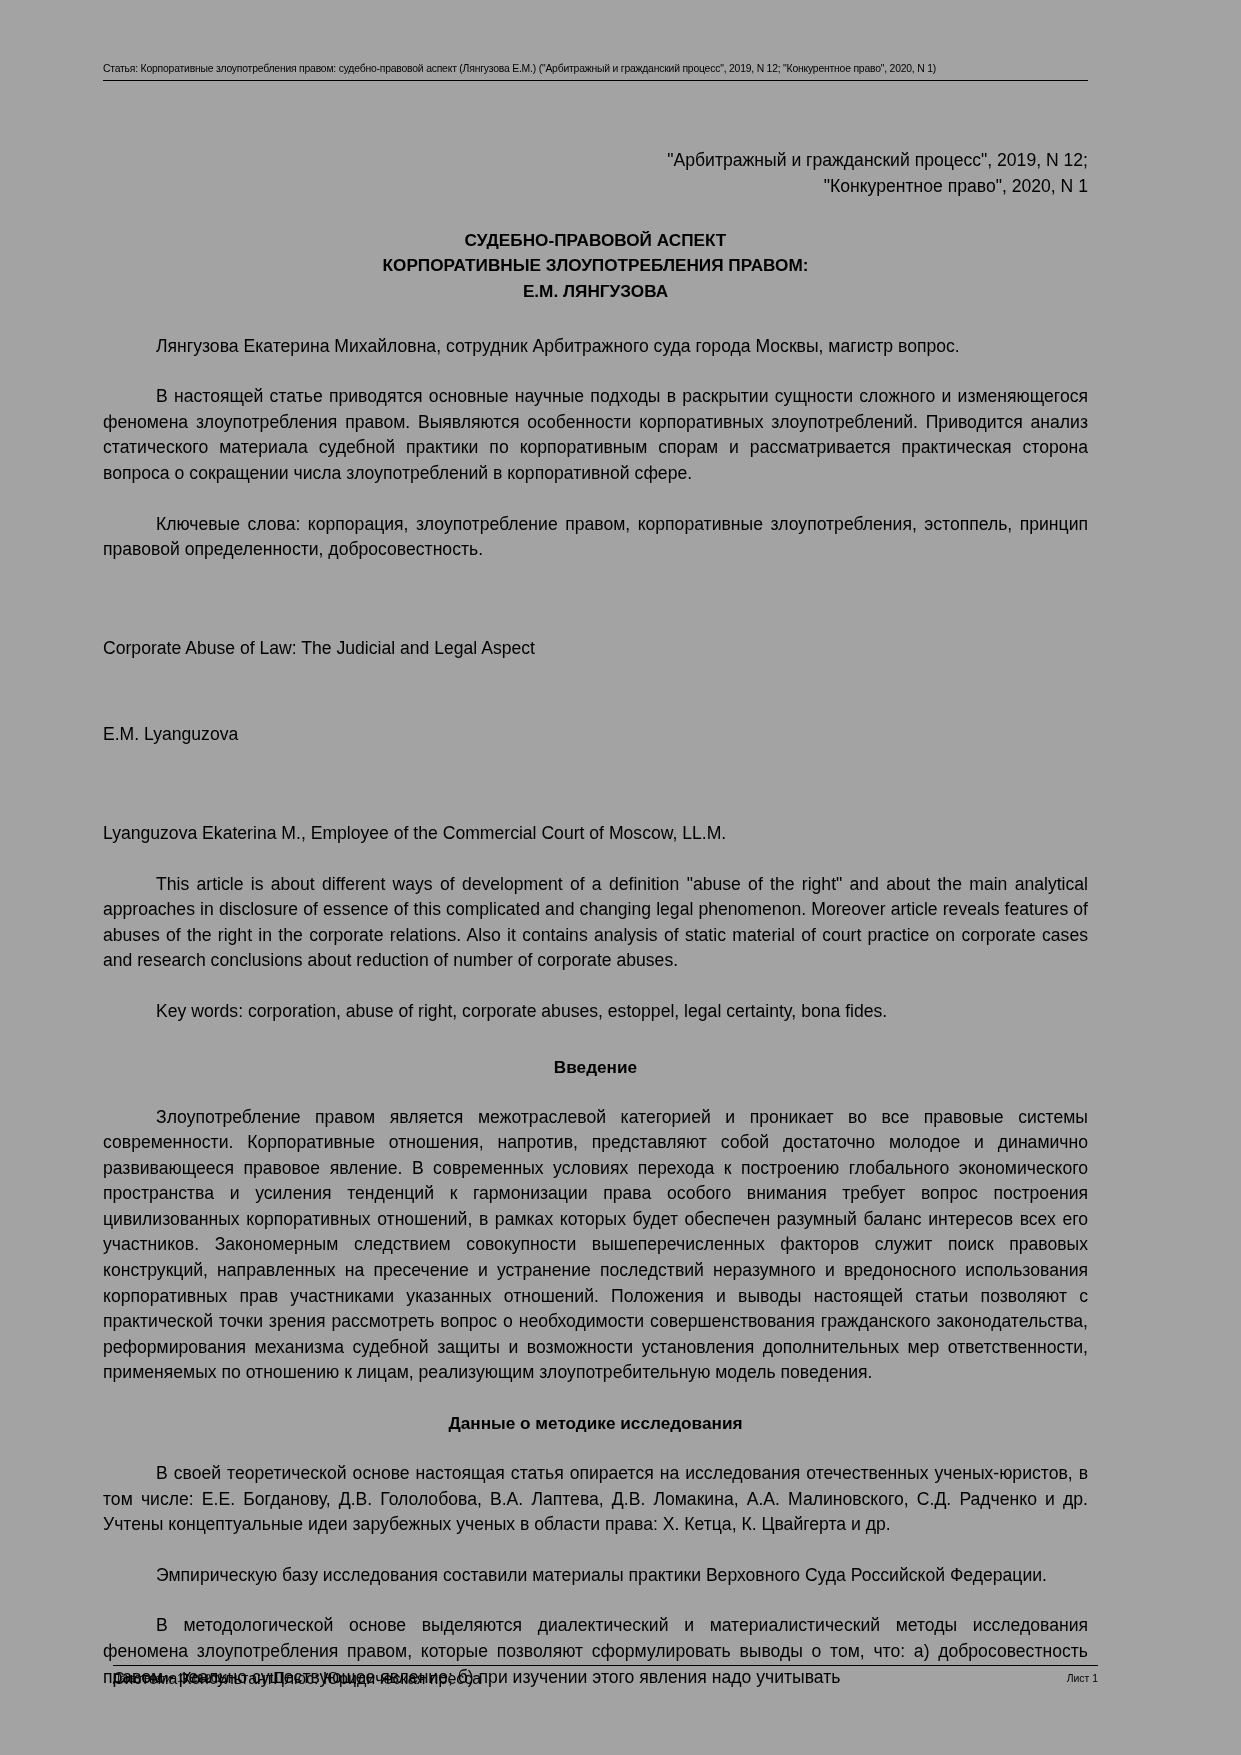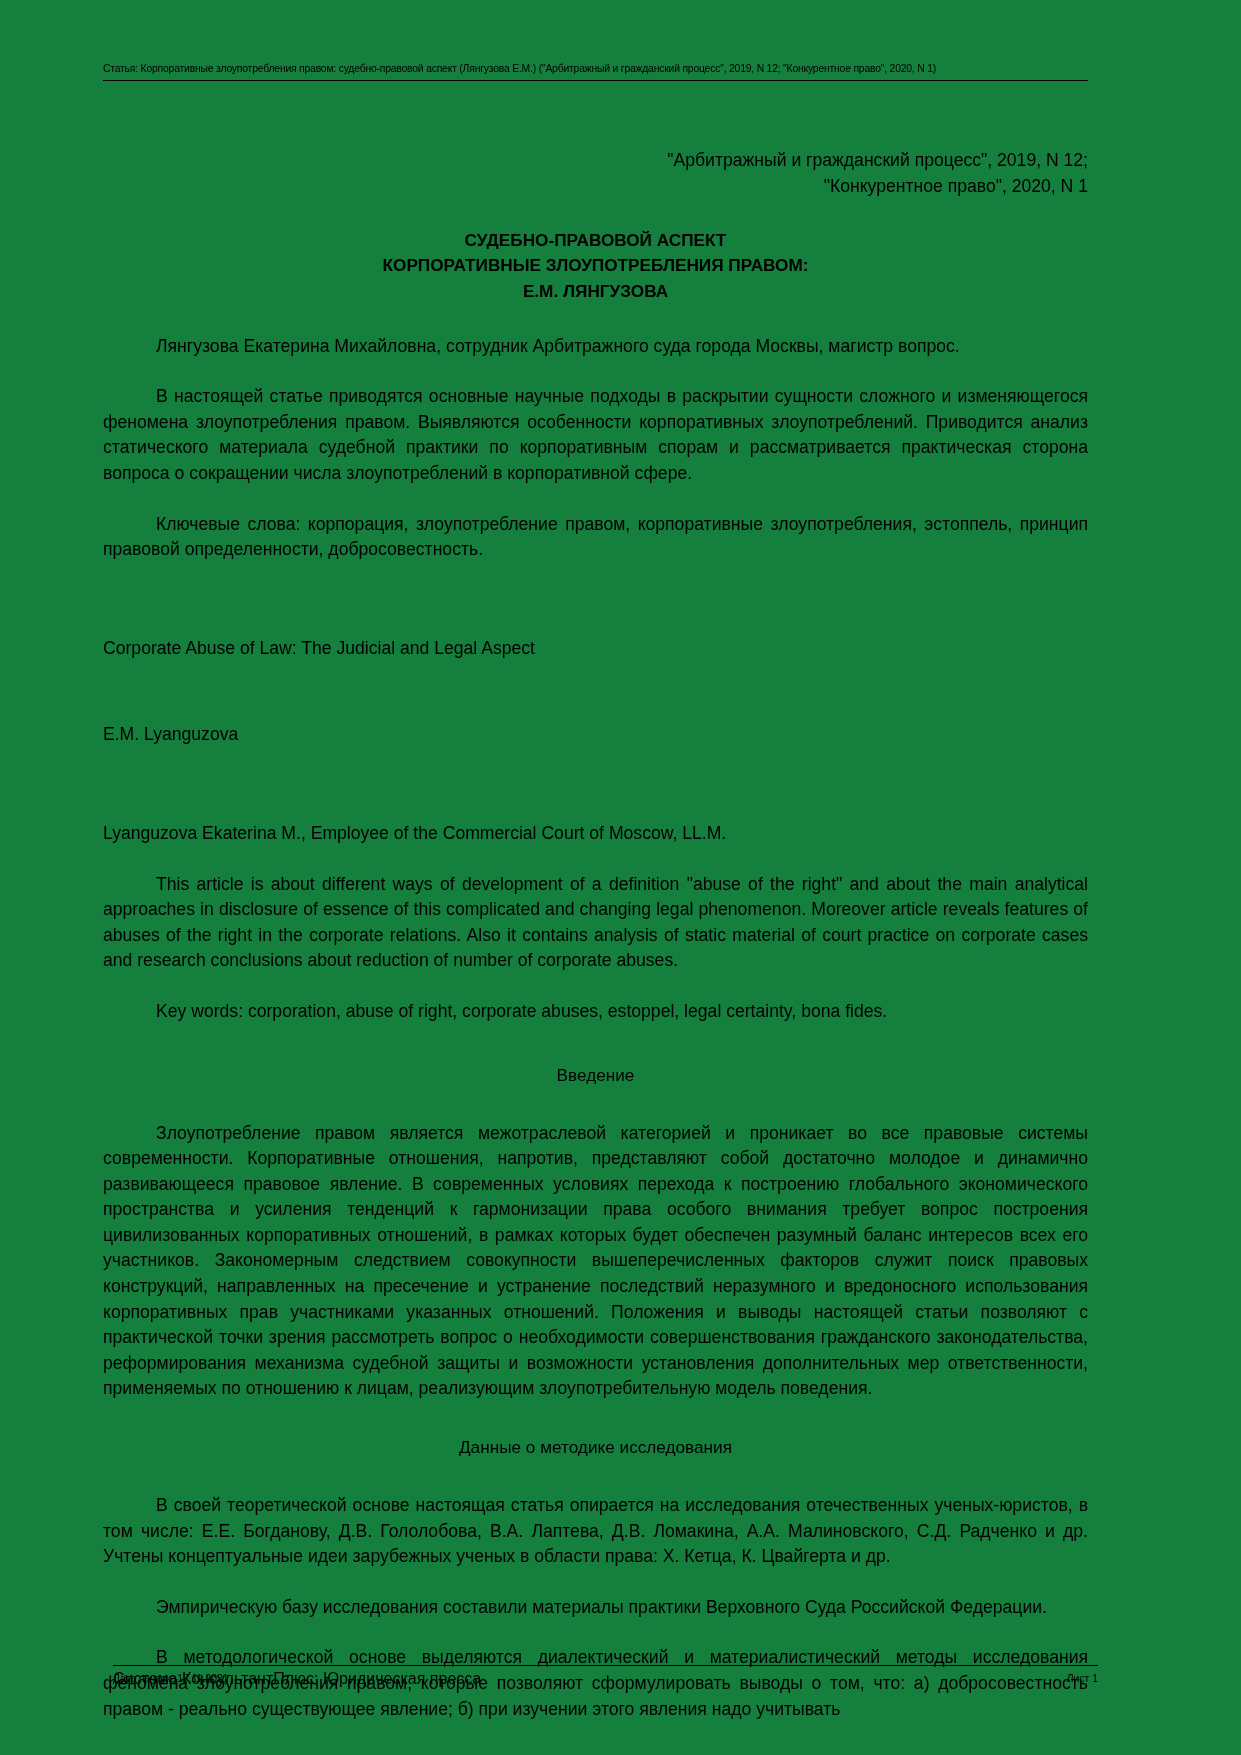--- a/index.html
+++ b/index.html
@@ -8,21 +8,21 @@
     background: #ffffff;
   }
   body {
     font-family: "Liberation Sans", sans-serif;
     color: #000000;
   }
   .page {
     width: 1241px;
     height: 1755px;
     box-sizing: border-box;
-    background: #15803d;
+    background: #a3a3a3;
     position: relative;
     margin: 0 auto;
     padding: 0;
     overflow: hidden;
   }
 
   
   .doc-header {
     position: absolute;
     left: 103px;
@@ -113,24 +113,24 @@
   }
   p.para.noindent { text-indent: 0; }
   p.para.plain { text-align: left; margin-top: 48px; }
 
   .gap-lg { height: 30px; }
   .gap-md { height: 25px; }
   .gap-sm { height: 13px; }
 
   .section-heading {
     text-align: center;
-    font-weight: normal;
+    font-weight: bold;
     font-size: 17.2px;
     line-height: 25px;
-    margin: 8px;
+    margin: 0;
   }
 </style>
 </head>
 <body>
 
 <div class="page">
 
   <div class="doc-header">
     <div class="doc-header-text">Статья: Корпоративные злоупотребления правом: судебно-правовой аспект (Лянгузова Е.М.) ("Арбитражный и гражданский процесс", 2019, N 12; "Конкурентное право", 2020, N 1)</div>
     <div class="doc-header-rule"></div>

